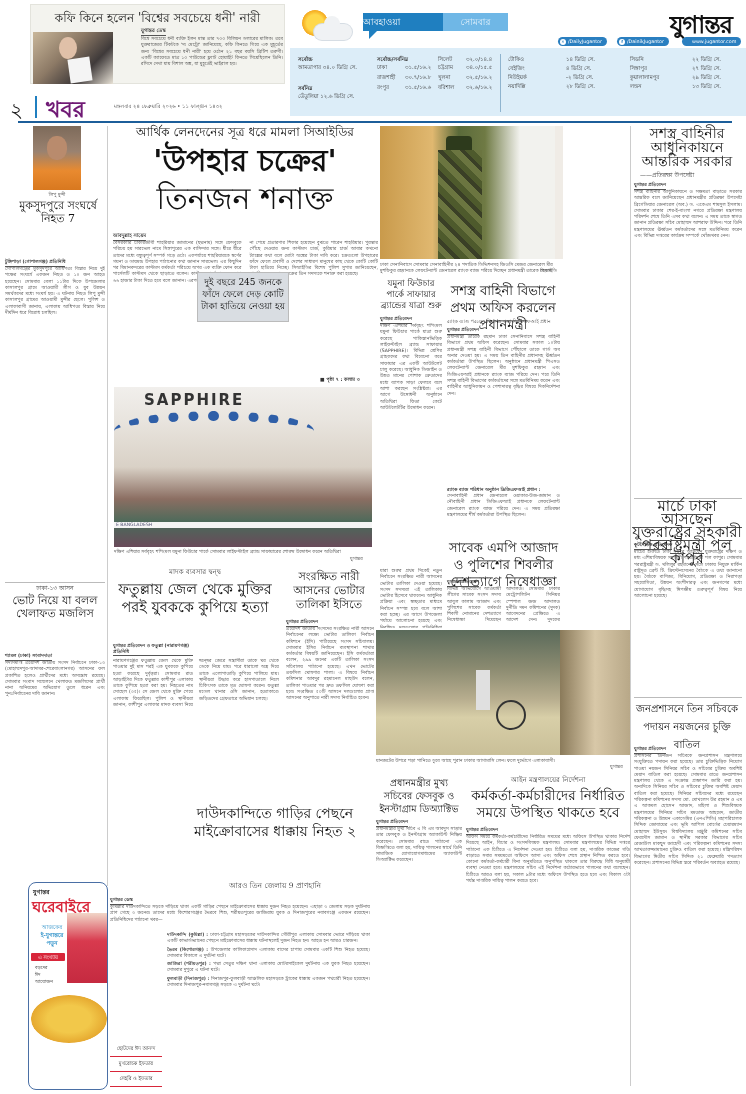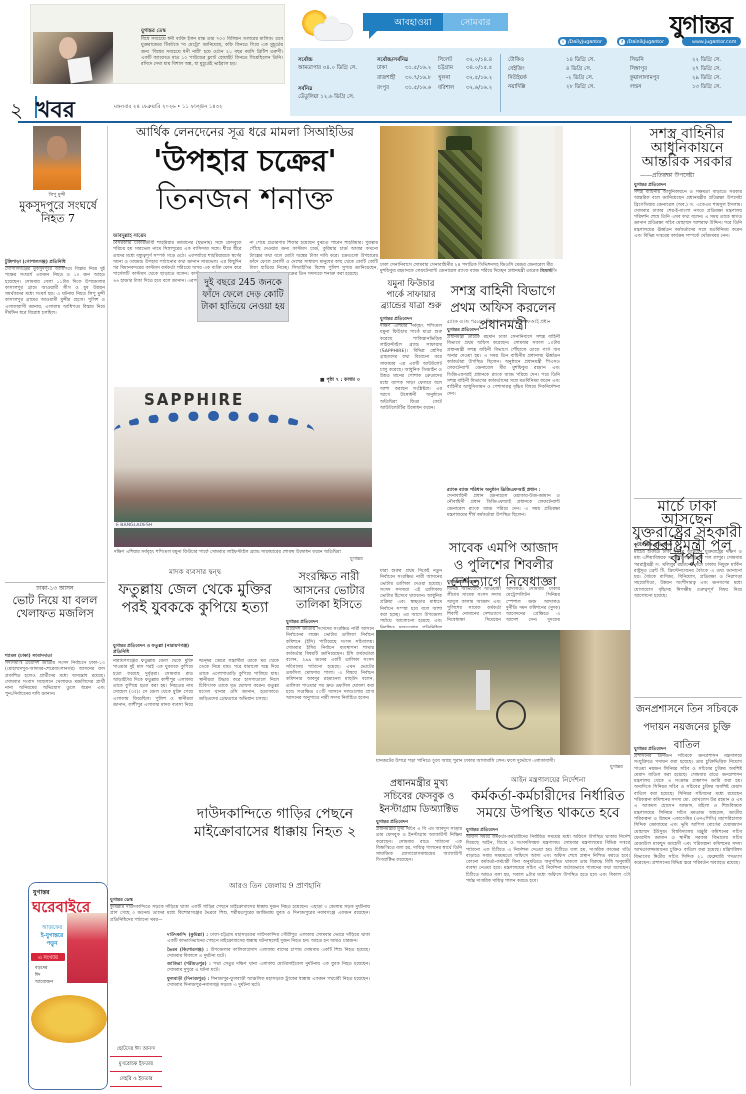--- a/index.html
+++ b/index.html
@@ -17,42 +17,43 @@
 #teaser-photo .face{position:absolute;left:26px;top:5px;width:18px;height:22px;border-radius:50%;background:#e0c0a8}
 #teaser-photo .paper{position:absolute;left:36px;top:26px;width:22px;height:24px;background:#f4f4f4;transform:rotate(-8deg)}
 #teaser-by{position:absolute;left:110px;top:22px}
 #teaser-text{position:absolute;left:110px;top:31px;width:142px;height:46px}
 
 #weather-box{left:290px;top:4px;width:456px;height:112px;background:#dcedf8}
 #weather-banner{position:absolute;left:0;top:0;width:456px;height:44px;background:#fff}
 #sun-icon{position:absolute;left:12px;top:6px;width:26px;height:26px;border-radius:50%;background:radial-gradient(circle,#ffd84a 45%,#f4a81d 70%,transparent 72%)}
 #cloud-icon{position:absolute;left:24px;top:20px;width:38px;height:16px;border-radius:10px;background:#f0f2f4;box-shadow:0 0 0 1px #d6dde4}
 #cloud-icon:before{content:"";position:absolute;left:10px;top:-8px;width:16px;height:16px;border-radius:50%;background:#f0f2f4}
-#weather-tab-label{position:absolute;left:73px;top:9px;width:100px;height:18px;background:#1f7fc0;color:#fff;font-size:9px;line-height:18px;text-align:center}
+#weather-tab-label{position:absolute;left:73px;top:9px;width:100px;height:18px;background:#1f7fc0;color:#fff;font-size:9px;line-height:18px;text-align:left}
 #weather-tab-label:after{content:"";position:absolute;left:6px;bottom:-8px;border-left:8px solid #1f7fc0;border-bottom:8px solid transparent}
 #weather-day{position:absolute;left:153px;top:9px;width:65px;height:18px;background:#6fb7e6;color:#e6f3fc;font-size:9px;line-height:18px;text-align:center}
 #logo{position:absolute;right:14px;top:2px;font-family:"DejaVu Serif",serif;font-weight:bold;font-size:24px;color:#111;letter-spacing:-1px}
 .social{position:absolute;top:33px;height:9px;border-radius:5px;background:#2a7fc0;color:#fff;font-size:4.8px;line-height:9px;padding:0 5px 0 10px}
 .social .ico{position:absolute;left:2px;top:1.5px;width:6px;height:6px;border-radius:50%;background:#fff;color:#2a7fc0;font-size:4px;line-height:6px;text-align:center;font-weight:bold}
 #weather-grid{position:absolute;left:0;top:48px;width:456px;height:64px;font-size:5.4px;color:#333}
 .wcell{position:absolute;white-space:nowrap}
 .wsep{position:absolute;left:210px;top:2px;width:1px;height:58px;background:#8fb4cf}
 
 #page-num{left:10px;top:95px;font-family:"DejaVu Serif",serif;font-size:20px;color:#222}
 #section-bar{left:35px;top:96px;width:2px;height:22px;background:#1f7fc0}
-#section-title{left:36px;top:92px;font-family:"DejaVu Serif",serif;font-size:22px;font-weight:bold;color:#0f172a}
+#section-title{left:46px;top:92px;font-family:"DejaVu Serif",serif;font-size:22px;font-weight:bold;color:#701a75}
 #date-line{left:114px;top:103px;font-size:5.2px;color:#333}
 #rule{left:18px;top:121px;width:714px;height:2px;background:#1c5e9a}
 
 .vline{position:absolute;width:1px;background:#ccc}
 </style>
 </head>
 <body>
 
 <div id="top-teaser" class="abs">
+  <div class="t-head">কফি কিনে হলেন 'বিশ্বের সবচেয়ে ধনী' নারী</div>
   <div id="teaser-photo">
     <div class="face"></div>
     <div class="paper"></div>
   </div>
   <div id="teaser-by" class="byline">যুগান্তর ডেস্ক</div>
   <div id="teaser-text" class="body-text">বিশ্বে সবচেয়ে ধনী ব্যক্তি ইলন মাস্ক তার ৭০০ বিলিয়ন ডলারের মালিক। তবে যুক্তরাজ্যের টিকটকে 'দ্য মেট্রো' জানিয়েছে, কফি কিনতে গিয়ে এক মুহূর্তের জন্য 'বিশ্বের সবচেয়ে ধনী নারী' হয়ে ওঠেন ২১ বছর বয়সি ব্রিটিশ তরুণী। একটি ক্যাফেতে মাত্র ১০ পাউন্ডের ফ্ল্যাট হোয়াইট কিনতে গিয়েছিলেন তিনি। রসিদে দেখা যায় বিশাল অঙ্ক, যা মুহূর্তেই ভাইরাল হয়।</div>
 </div>
 
 <div id="weather-box" class="abs">
   <div id="weather-banner">

